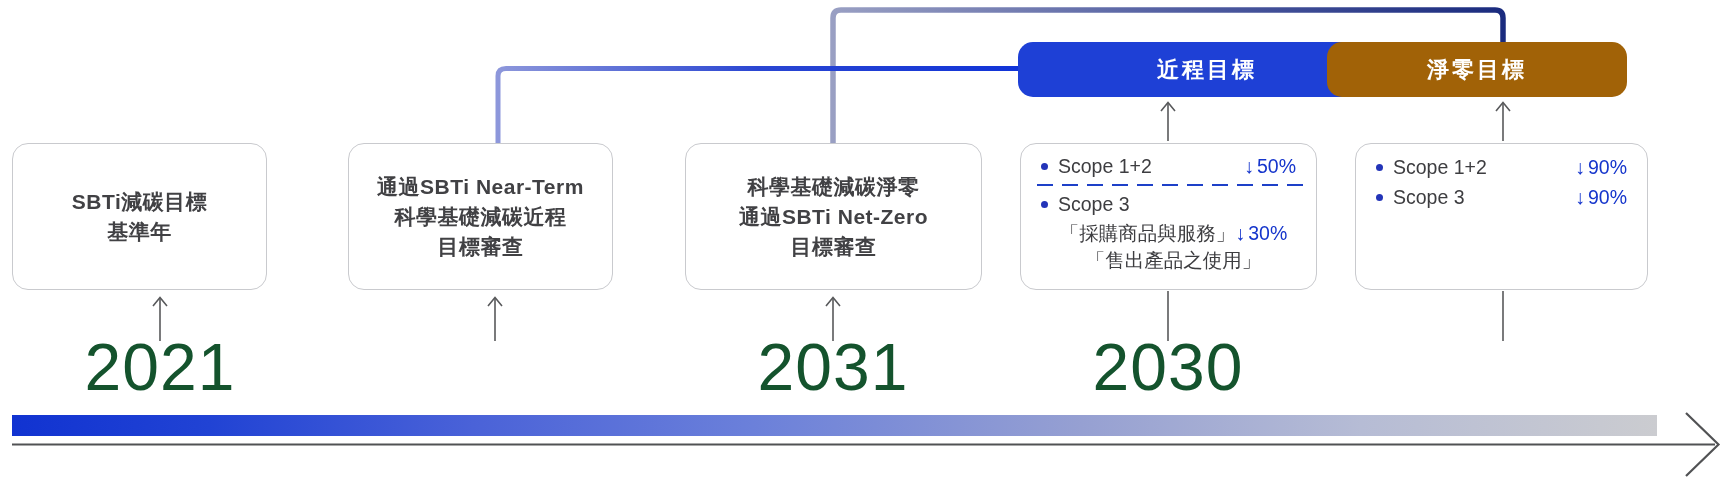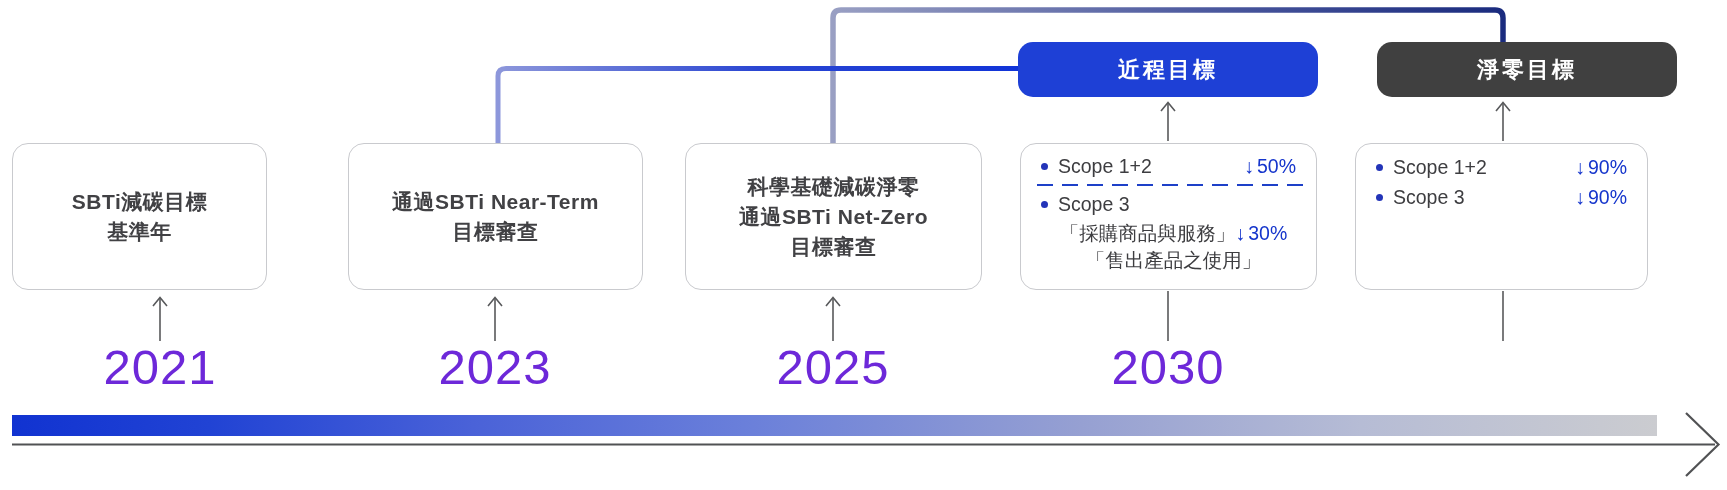--- a/index.html
+++ b/index.html
@@ -50,27 +50,27 @@
     background:repeating-linear-gradient(90deg,#1d40c8 0 16px,transparent 16px 25px);
   }
   
   .pill{
     position:absolute;top:42px;height:55px;width:300px;
     border-radius:15px;
     display:flex;align-items:center;justify-content:center;
     color:#ffffff;font-size:22px;font-weight:700;letter-spacing:3px;
     z-index:2;
   }
-  .pill-near{left:1018px;background:#1e40d6;}
-  .pill-net{left:1377px;background:#404040;}
+  .pill-near{left:1018px;background:#1e40d6;padding-left:39px;}
+  .pill-net{left:1327px;background:#a16207;}
   
   .year{
     position:absolute;top:341px;width:220px;height:52px;
-    text-align:center;font-size:49px;line-height:52px;
-    color:#6d28d9;font-weight:400;letter-spacing:1px;
+    text-align:center;font-size:66px;line-height:52px;
+    color:#14532d;font-weight:400;letter-spacing:1px;
     z-index:2;
   }
   
   .tbar{
     position:absolute;left:12px;top:415px;width:1645px;height:21px;
     background:linear-gradient(90deg,
       #1133d1 0%, #2143d4 12%, #4a62d8 28%, #6b80da 45%,
       #96a0d2 65%, #b6bcd5 82%, #cbccd0 100%);
     z-index:2;
   }
@@ -131,23 +131,24 @@
     </g>
   </svg>
 
   <div class="box" style="left:12px;width:255px;">
     <div class="box-center">
       <div>SBTi減碳目標</div>
       <div>基準年</div>
     </div>
   </div>
 
-  <div class="box" style="left:348px;width:295px;">
+  <div class="box" style="left:348px;width:265px;">
     <div class="box-center">
       <div>通過SBTi Near-Term</div>
+      <div>科學基礎減碳近程</div>
       <div>目標審查</div>
     </div>
   </div>
 
   <div class="box" style="left:685px;width:297px;">
     <div class="box-center">
       <div>科學基礎減碳淨零</div>
       <div>通過SBTi Net-Zero</div>
       <div>目標審查</div>
     </div>
@@ -207,19 +208,18 @@
   </div>
 
   <div class="pill pill-near">
     <span>近程目標</span>
   </div>
   <div class="pill pill-net">
     <span>淨零目標</span>
   </div>
 
   <div class="year" style="left:50px;">2021</div>
-  <div class="year" style="left:385px;">2023</div>
-  <div class="year" style="left:723px;">2025</div>
+  <div class="year" style="left:723px;">2031</div>
   <div class="year" style="left:1058px;">2030</div>
 
   <div class="tbar"></div>
 
 </div>
 
 </body></html>

